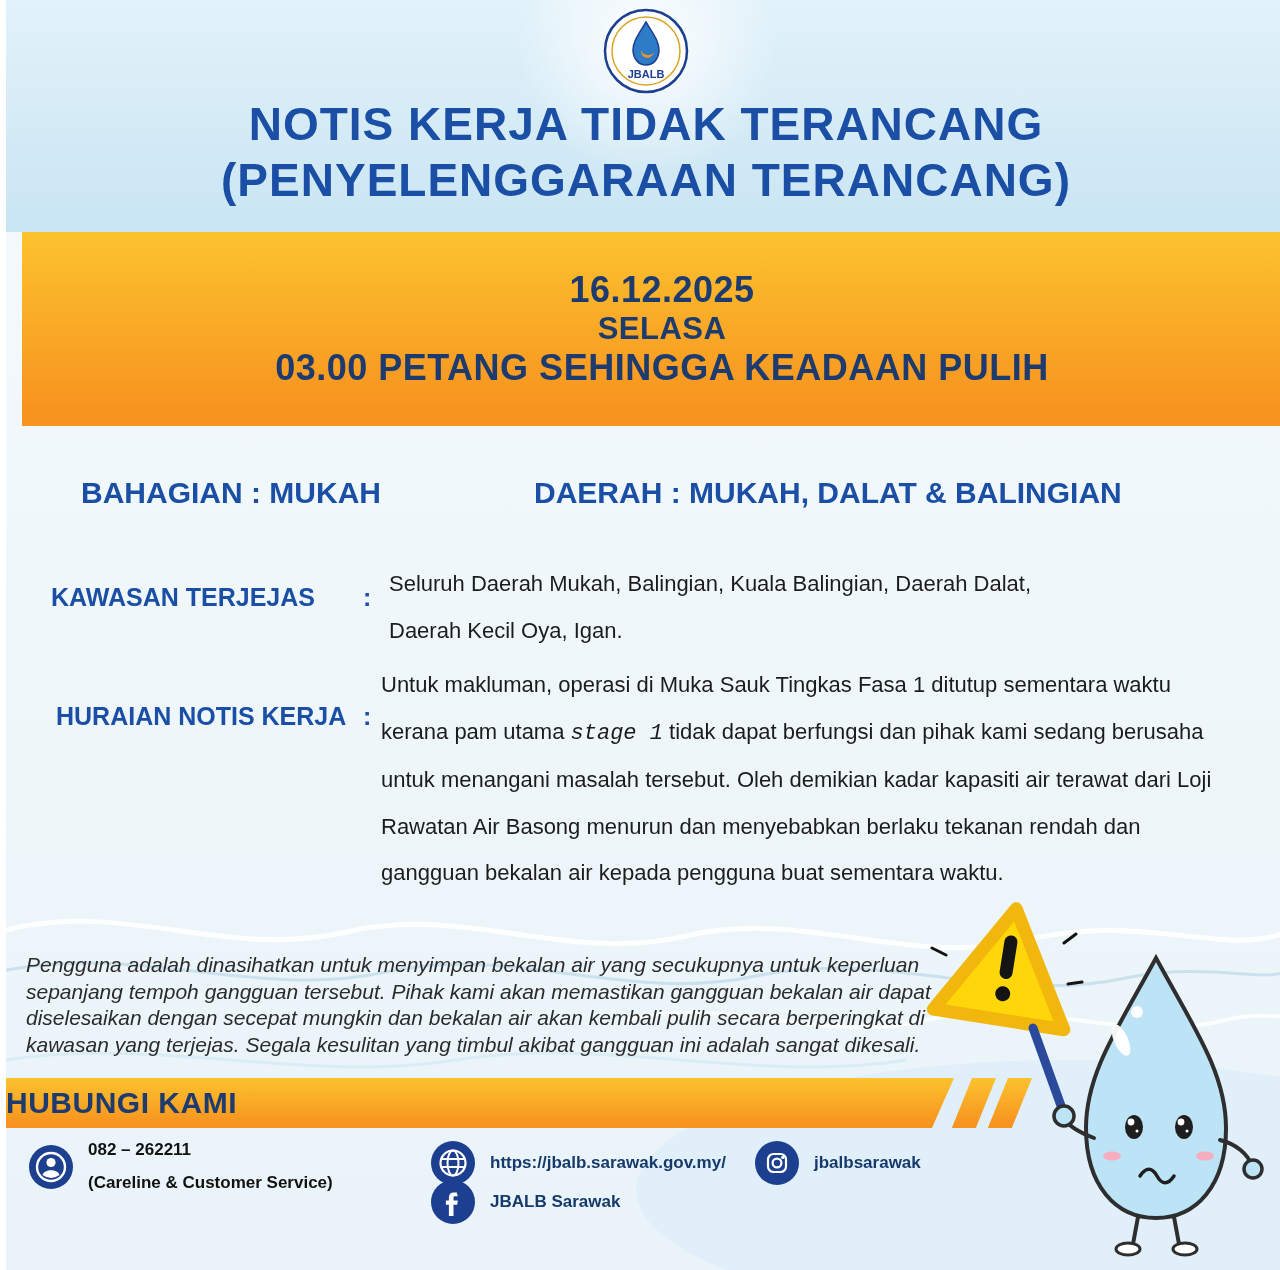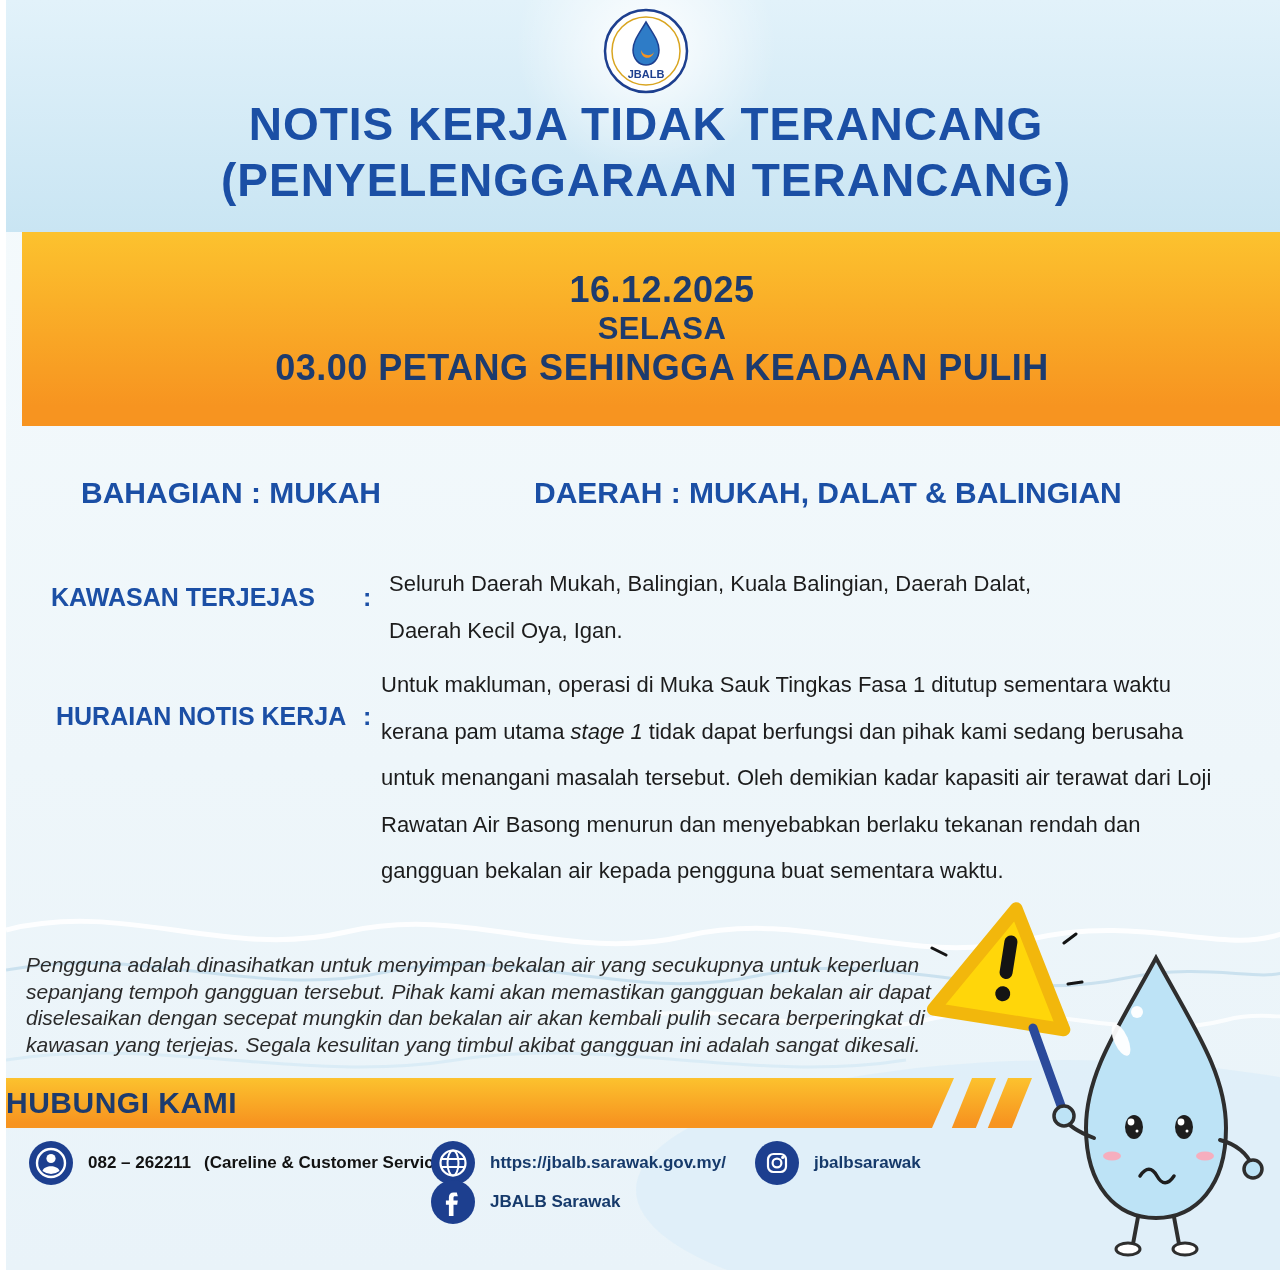--- a/index.html
+++ b/index.html
@@ -36,21 +36,21 @@
   .affected-text{
     position:absolute;left:383px;top:560px;width:700px;
     font-size:22px;line-height:47px;color:#1c1c1c;
   }
   .desc-label{left:50px;top:702px;}
   .desc-colon{left:357px;top:702px;}
   .desc-text{
     position:absolute;left:375px;top:662px;width:845px;
     font-size:22px;line-height:46.5px;color:#1c1c1c;
   }
-  .desc-text i{font-style:italic;}
+  .desc-text i{font-style:italic;font-family:Liberation Mono, monospace;}
   .advisory{
     position:absolute;left:20px;top:952px;width:905px;
     font-size:21px;line-height:26.5px;font-style:italic;color:#2b2b2b;
   }
   .contact-band{
     position:absolute;left:0;top:1078px;width:948px;height:50px;
     background:linear-gradient(180deg,#FCC22E 0%,#F79420 90%);
     clip-path:polygon(0 0,100% 0,calc(100% - 22px) 100%,0 100%);
     text-align:left;line-height:50px;font-size:30px;font-weight:700;color:#1D3B6E;letter-spacing:.5px;
   }
@@ -60,21 +60,21 @@
     transform:skewX(-22deg);transform-origin:top left;
   }
   .stripe-1{left:966px;}
   .stripe-2{left:1002px;}
   .contact-item{position:absolute;display:flex;align-items:center;gap:14px;}
   .ci-phone{left:22px;top:1140px;}
   .ci-web{left:424px;top:1140px;}
   .ci-insta{left:748px;top:1140px;}
   .ci-fb{left:424px;top:1179px;}
   .contact-icon{width:46px;height:46px;flex:0 0 46px;}
-  .phone-lines{display:flex;gap:13px;}
+  .phone-lines{display:flex;flex-direction:column;gap:13px;}
   .contact-number,.contact-sub{font-size:17px;font-weight:700;color:#121212;}
   .contact-link{font-size:17px;font-weight:700;color:#163A6B;}
   .waves{position:absolute;left:0;top:860px;width:1280px;height:410px;pointer-events:none;}
   .mascot{position:absolute;left:900px;top:878px;width:380px;height:392px;}
 </style>
 </head>
 <body>
 
 <div class="poster">
 

